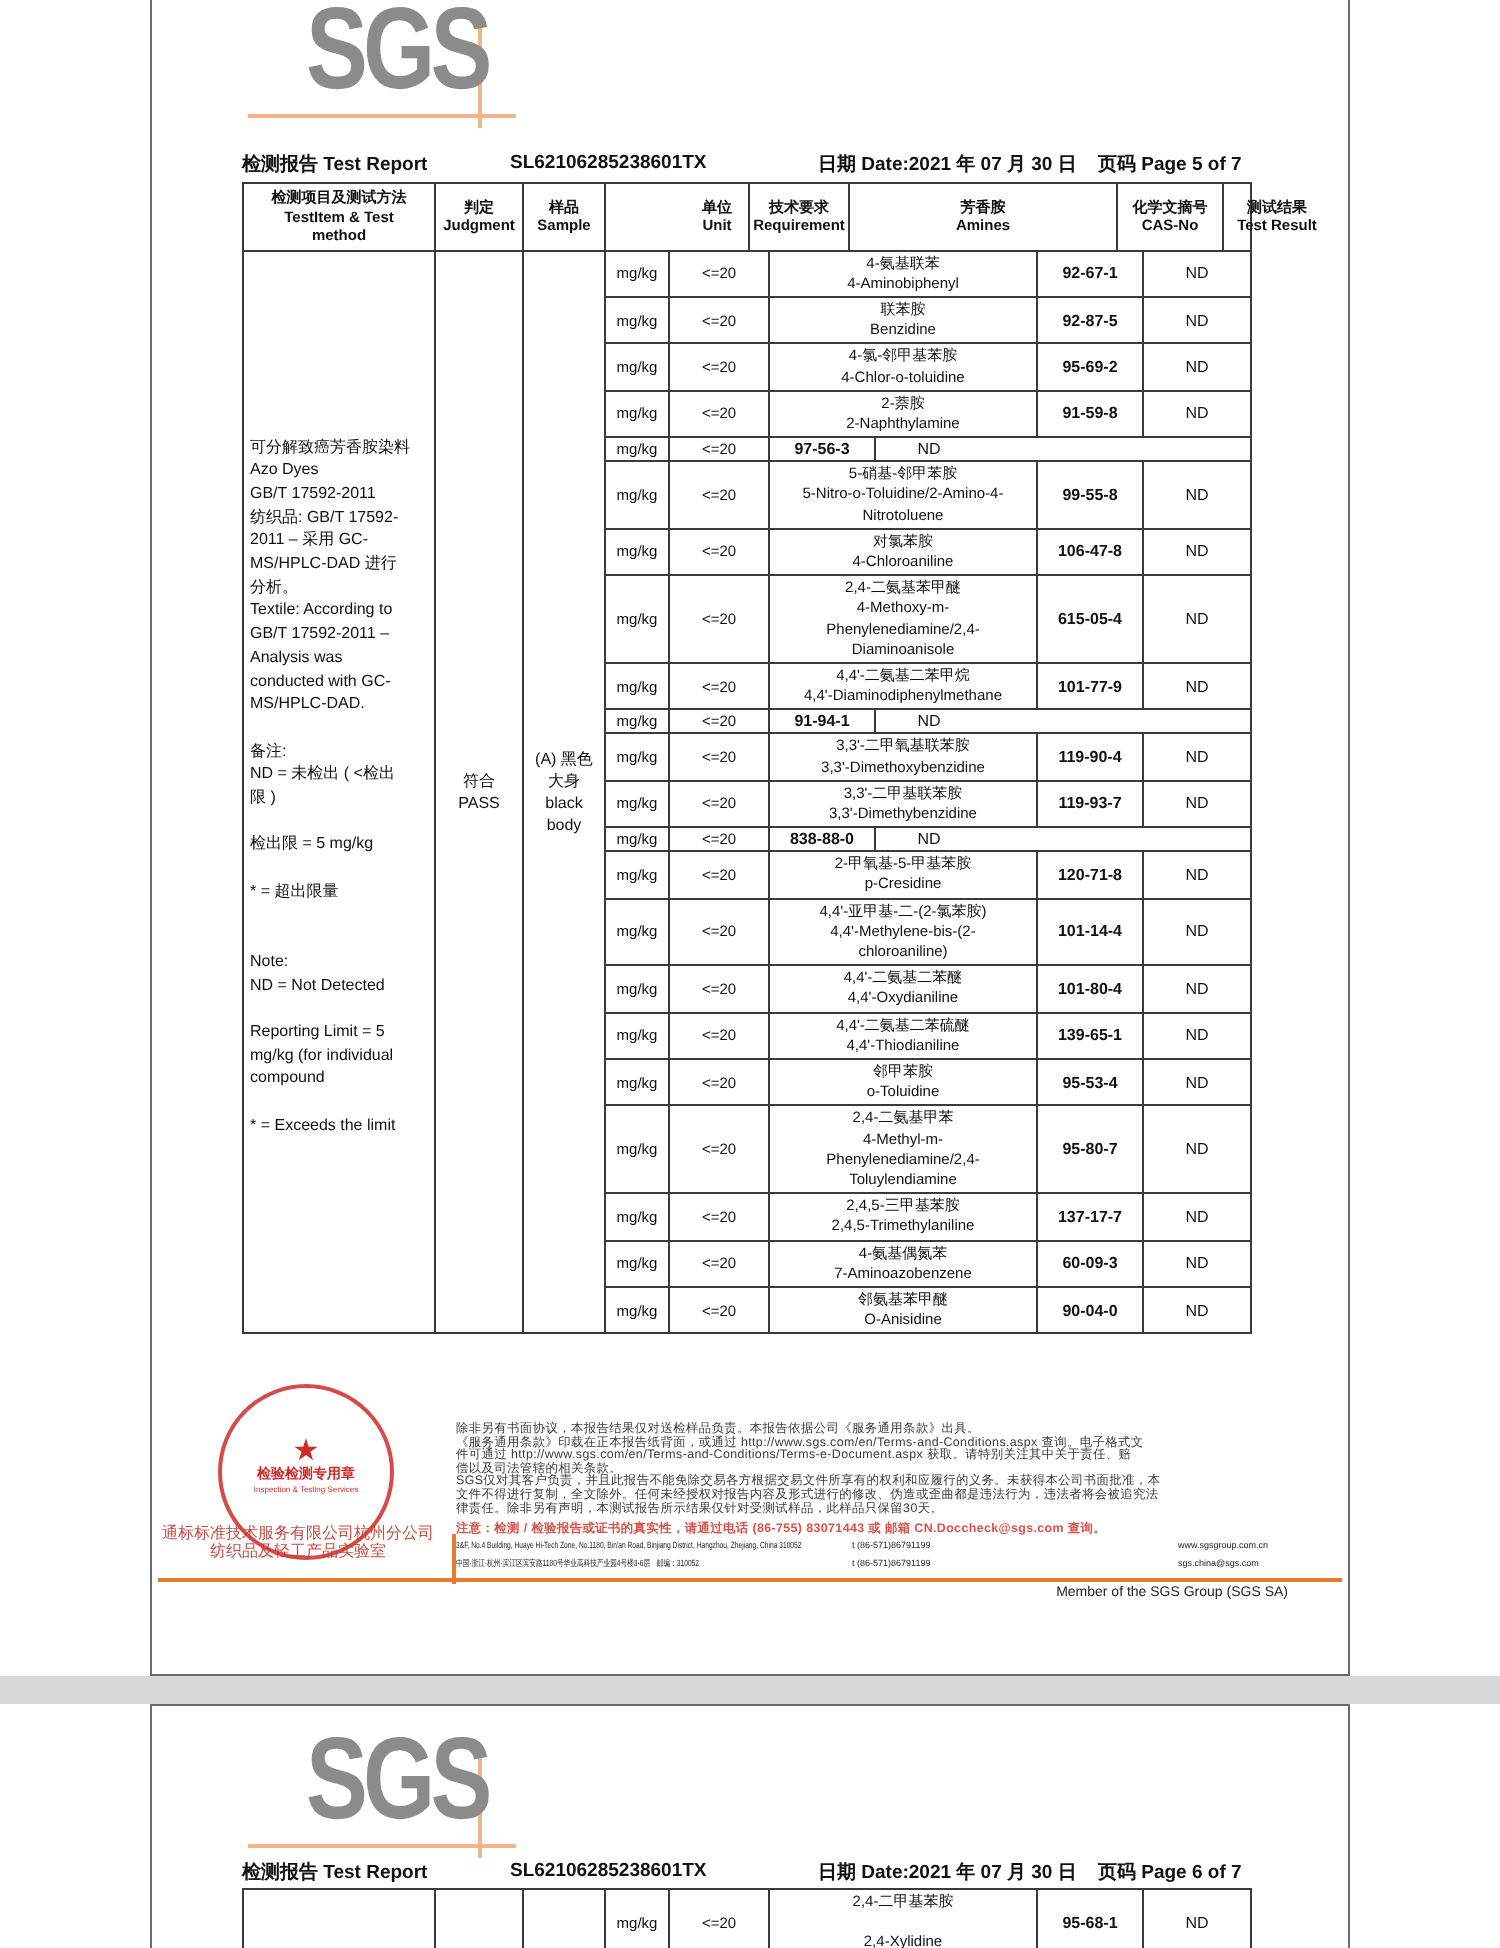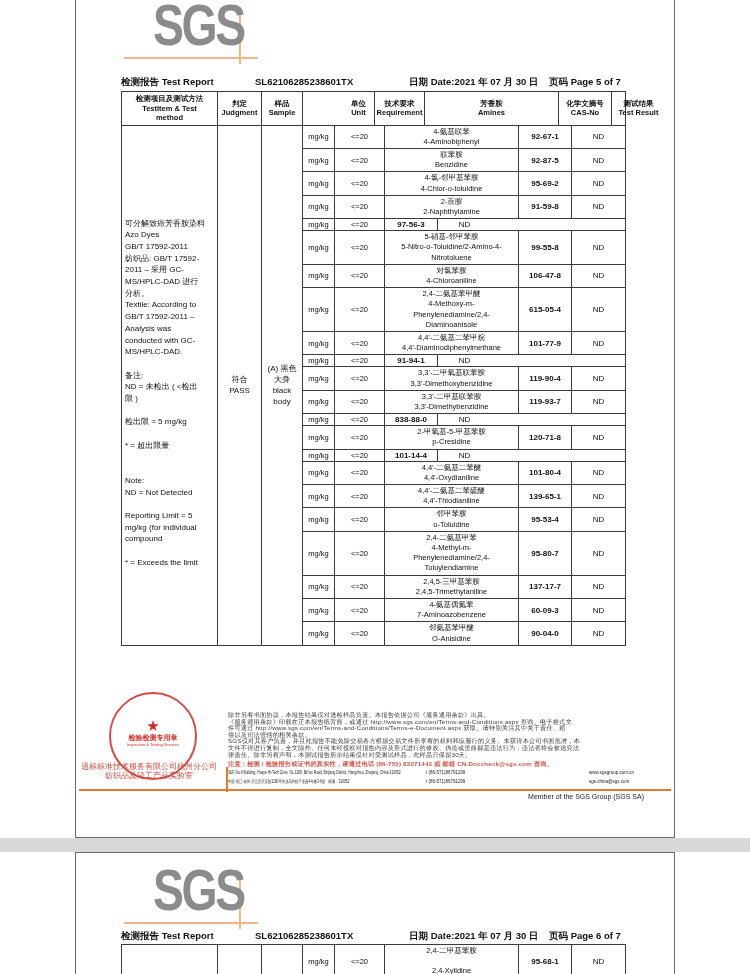--- a/index.html
+++ b/index.html
@@ -282,20 +282,23 @@
     <div class="cell req">&lt;=20</div>
     <div class="cell amine">2-甲氧基-5-甲基苯胺
 p-Cresidine</div>
     <div class="cell cas">120-71-8</div>
     <div class="cell result">ND</div>
   </div>
 
   <div class="row">
     <div class="cell unit">mg/kg</div>
     <div class="cell req">&lt;=20</div>
+    <div class="cell amine">4,4'-亚甲基-二-(2-氯苯胺)
+4,4'-Methylene-bis-(2-
+chloroaniline)</div>
     <div class="cell cas">101-14-4</div>
     <div class="cell result">ND</div>
   </div>
 
   <div class="row">
     <div class="cell unit">mg/kg</div>
     <div class="cell req">&lt;=20</div>
     <div class="cell amine">4,4'-二氨基二苯醚
 4,4'-Oxydianiline</div>
     <div class="cell cas">101-80-4</div>

